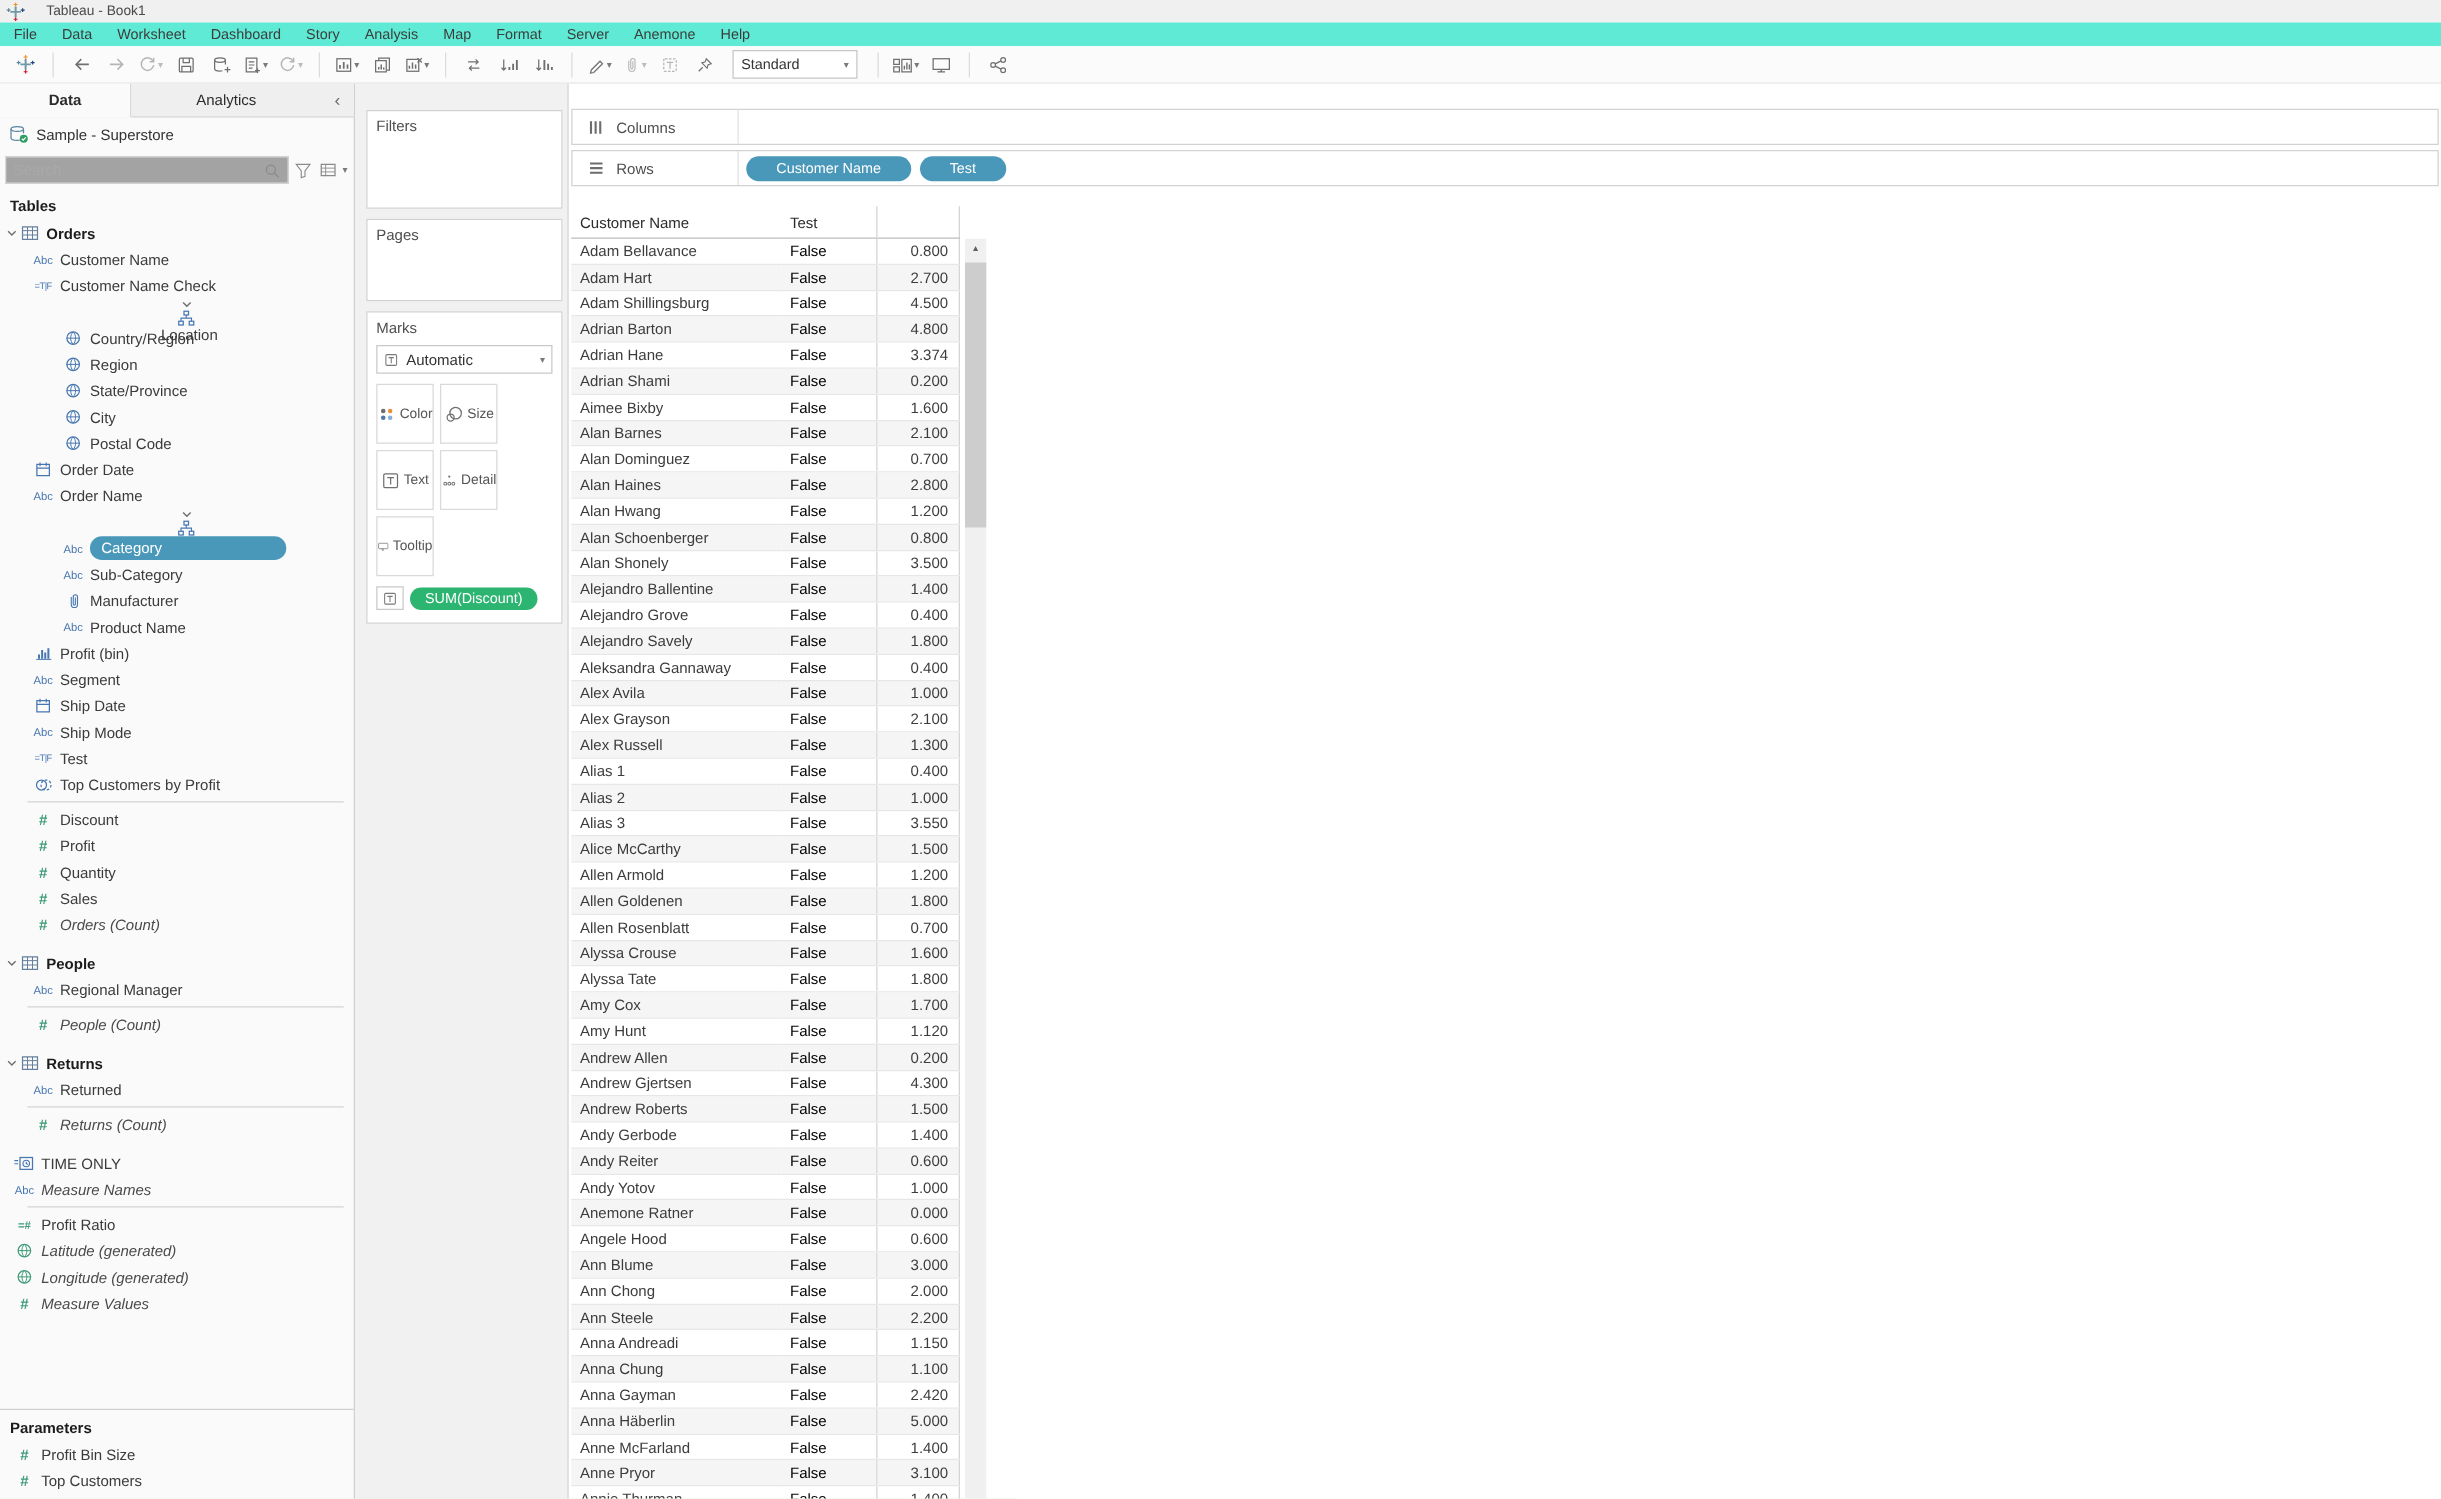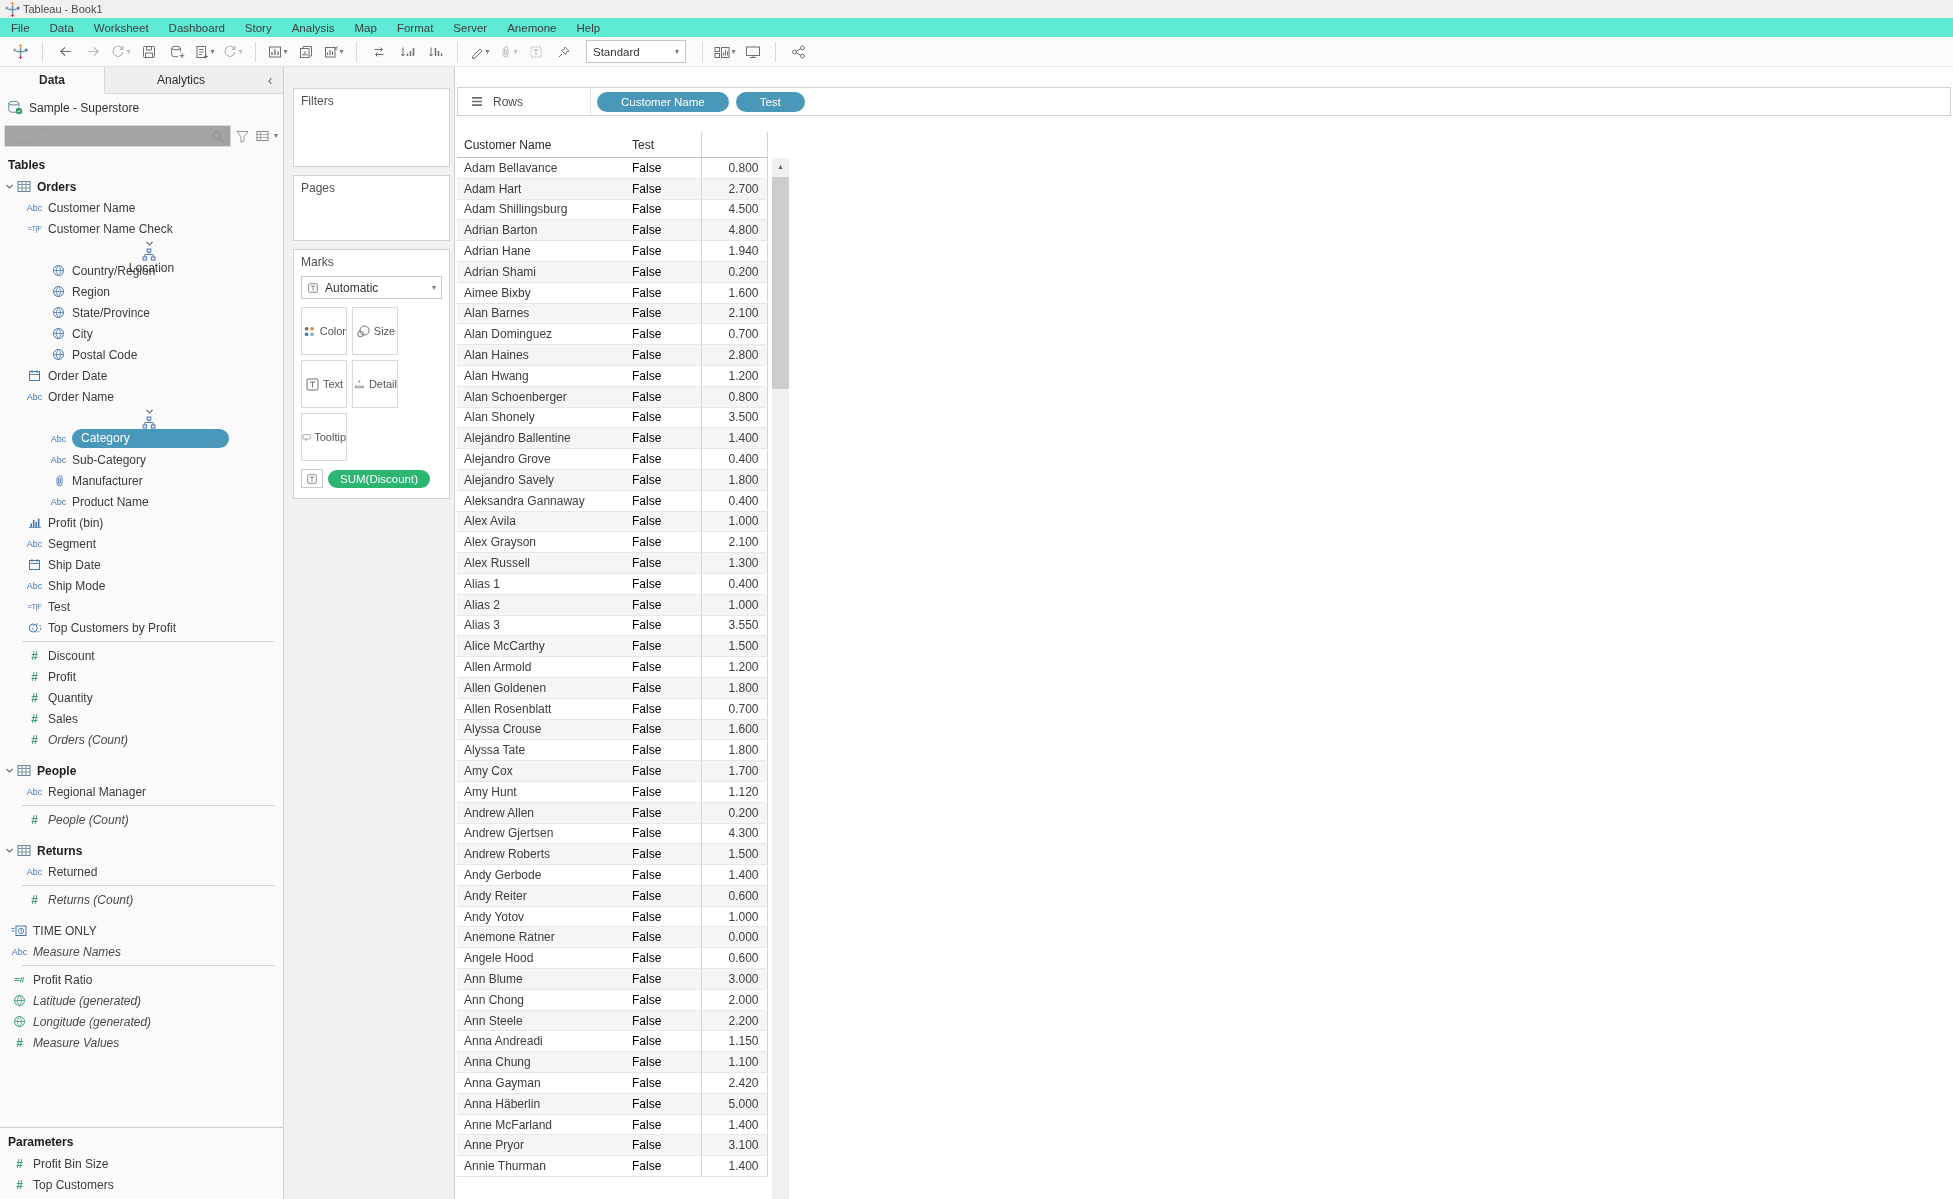--- a/index.html
+++ b/index.html
@@ -1,19 +1,19 @@
 <!DOCTYPE html>
 <html><head>
 <meta charset="utf-8">
 <style>
   html,body{margin:0;padding:0;background:#d8d8d8;}
   .app{width:1953px;height:1199px;position:relative;overflow:hidden;background:#fff;
        font-family:"Liberation Sans",sans-serif;color:#333;-webkit-font-smoothing:antialiased;}
   
-  .titlebar{height:18px;background:#f0f0f0;display:flex;align-items:center;gap:2px;padding-left:4px;}
+  .titlebar{height:18px;background:#f0f0f0;display:flex;align-items:center;gap:16px;padding-left:4px;}
   .titlebar .wtitle{font-size:11px;color:#4a4a4a;}
   
   .menubar{height:19px;background:#5eead4;display:flex;align-items:center;padding-left:1px;}
   .menu-item{font-size:11.5px;color:#3d3d3d;padding:2px 10px;cursor:default;}
   
   .toolbar{height:29px;background:#fbfbfb;border-bottom:1px solid #e3e3e3;display:flex;align-items:center;padding-left:6px;}
   .tb-btn{height:24px;min-width:24px;padding:0 2px;display:flex;align-items:center;justify-content:center;color:#6f6f6f;gap:1px;}
   .tb-btn.dis{color:#b5b5b5;}
   .tb-sep{width:1px;height:20px;background:#dcdcdc;margin:0 8px;flex:none;}
   .caret{font-size:8px;color:#7a7a7a;line-height:1;}
@@ -692,20 +692,30 @@
               </svg>
             </span>
           <span class="enc-pill" id="enc-pill" style="background: rgb(44, 180, 113);">SUM(Discount)</span>
         </div>
       </div>
     </div>
 
     <div class="sheet">
       <div class="shelf">
         <div class="shelf-label">
+          <span class="ic" id="col-icon">
+              <svg width="11" height="12" viewBox="0 0 11 12">
+                <path d="M1.8 1v10M5.5 1v10M9.2 1v10" stroke="#6d6d6d" stroke-width="1.7"></path>
+              </svg>
+            </span>
+          <span>Columns</span>
+        </div>
+      </div>
+      <div class="shelf">
+        <div class="shelf-label">
           <span class="ic" id="row-icon">
               <svg width="12" height="11" viewBox="0 0 12 11">
                 <path d="M1 1.8h10M1 5.5h10M1 9.2h10" stroke="#6d6d6d" stroke-width="1.7"></path>
               </svg>
             </span>
           <span>Rows</span>
         </div>
         <div class="pills" id="rows-pills">
             <span class="pill">Customer Name</span>
             <span class="pill">Test</span>
@@ -742,21 +752,21 @@
                 <td class="val">4.500</td>
               </tr>
               <tr class="band">
                 <td>Adrian Barton</td>
                 <td class="test">False</td>
                 <td class="val">4.800</td>
               </tr>
               <tr class="">
                 <td>Adrian Hane</td>
                 <td class="test">False</td>
-                <td class="val">1.940</td>
+                <td class="val">3.374</td>
               </tr>
               <tr class="band">
                 <td>Adrian Shami</td>
                 <td class="test">False</td>
                 <td class="val">0.200</td>
               </tr>
               <tr class="">
                 <td>Aimee Bixby</td>
                 <td class="test">False</td>
                 <td class="val">1.600</td>

